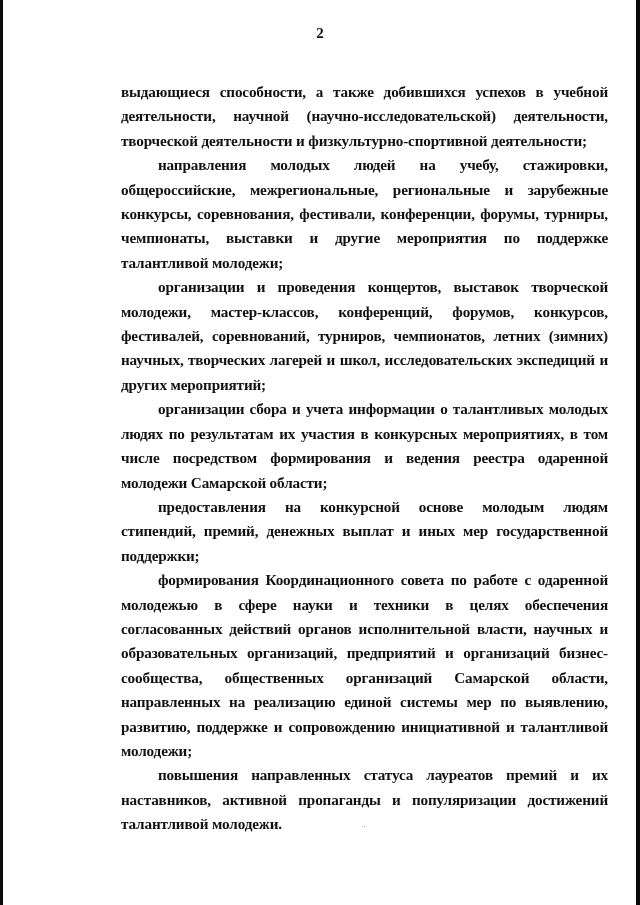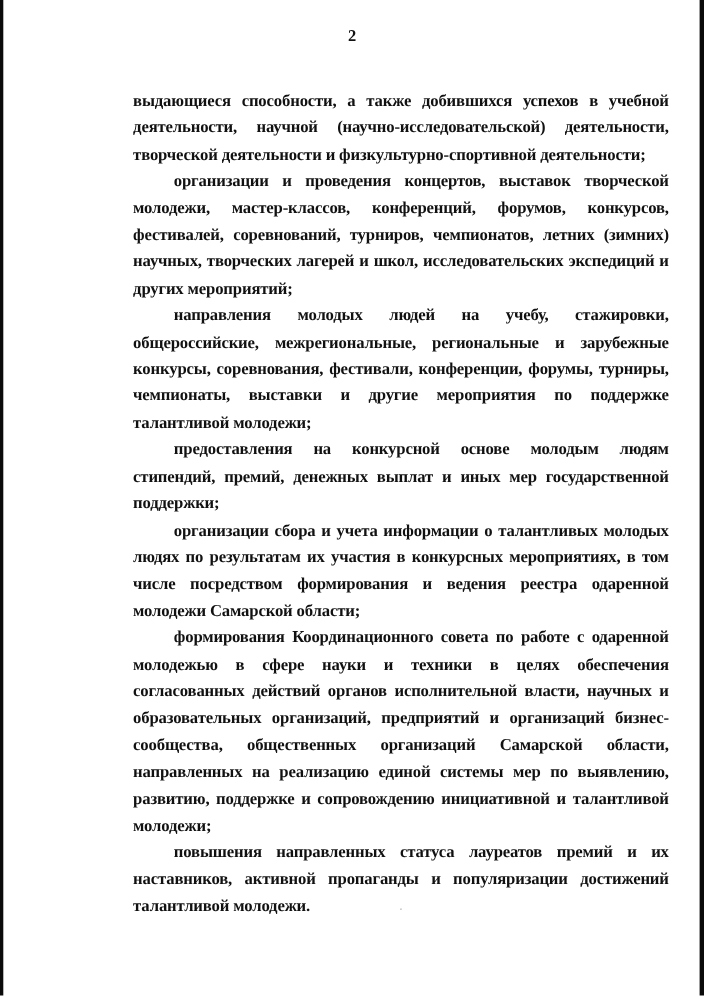--- a/index.html
+++ b/index.html
@@ -24,21 +24,21 @@
 </head>
 <body>
 
 <div class="edge-left"></div>
 <div class="edge-right"></div>
 
 <div class="page-number">2</div>
 
 <div class="body-text">
   <p class="para">выдающиеся способности, а также добившихся успехов в учебной деятельности, научной (научно-исследовательской) деятельности, творческой деятельности и физкультурно-спортивной деятельности;</p>
+  <p class="para indent">направления молодых людей на учебу, стажировки, общероссийские, межрегиональные, региональные и зарубежные конкурсы, соревнования, фестивали, конференции, форумы, турниры, чемпионаты, выставки и другие мероприятия по поддержке талантливой молодежи;</p>
   <p class="para indent">организации и проведения концертов, выставок творческой молодежи, мастер-классов, конференций, форумов, конкурсов, фестивалей, соревнований, турниров, чемпионатов, летних (зимних) научных, творческих лагерей и школ, исследовательских экспедиций и других мероприятий;</p>
-  <p class="para indent">направления молодых людей на учебу, стажировки, общероссийские, межрегиональные, региональные и зарубежные конкурсы, соревнования, фестивали, конференции, форумы, турниры, чемпионаты, выставки и другие мероприятия по поддержке талантливой молодежи;</p>
+  <p class="para indent">организации сбора и учета информации о талантливых молодых людях по результатам их участия в конкурсных мероприятиях, в том числе посредством формирования и ведения реестра одаренной молодежи Самарской области;</p>
   <p class="para indent">предоставления на конкурсной основе молодым людям стипендий, премий, денежных выплат и иных мер государственной поддержки;</p>
-  <p class="para indent">организации сбора и учета информации о талантливых молодых людях по результатам их участия в конкурсных мероприятиях, в том числе посредством формирования и ведения реестра одаренной молодежи Самарской области;</p>
   <p class="para indent">формирования Координационного совета по работе с одаренной молодежью в сфере науки и техники в целях обеспечения согласованных действий органов исполнительной власти, научных и образовательных организаций, предприятий и организаций бизнес-сообщества, общественных организаций Самарской области, направленных на реализацию единой системы мер по выявлению, развитию, поддержке и сопровождению инициативной и талантливой молодежи;</p>
   <p class="para indent">повышения направленных статуса лауреатов премий и их наставников, активной пропаганды и популяризации достижений талантливой молодежи.</p>
 </div>
 
 <div class="dot"></div>
 
 </body></html>

